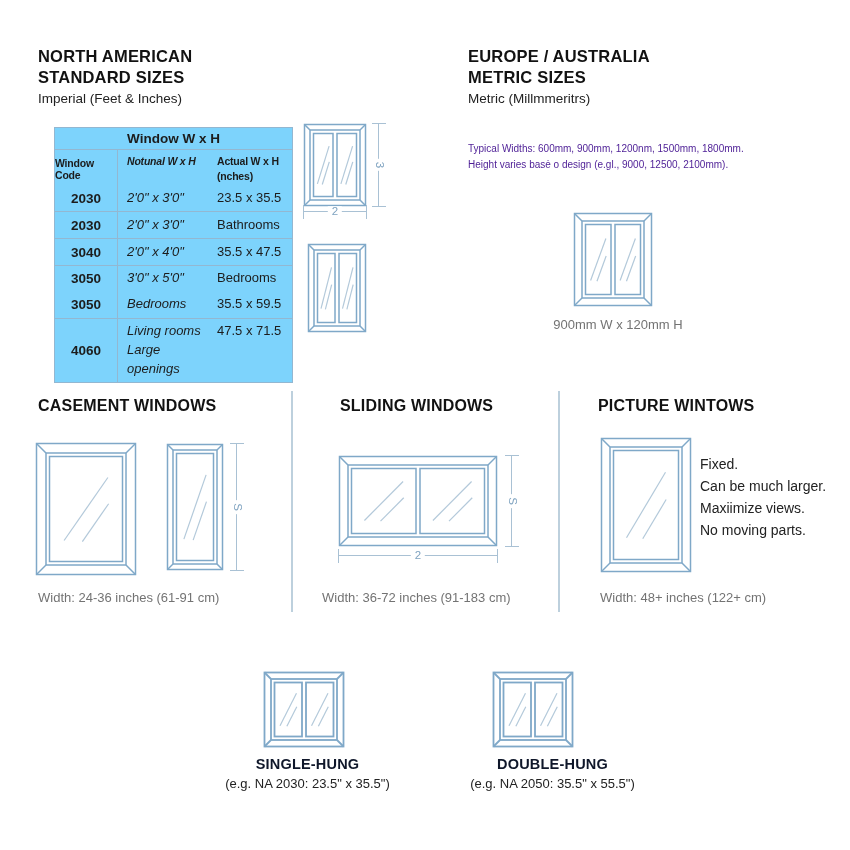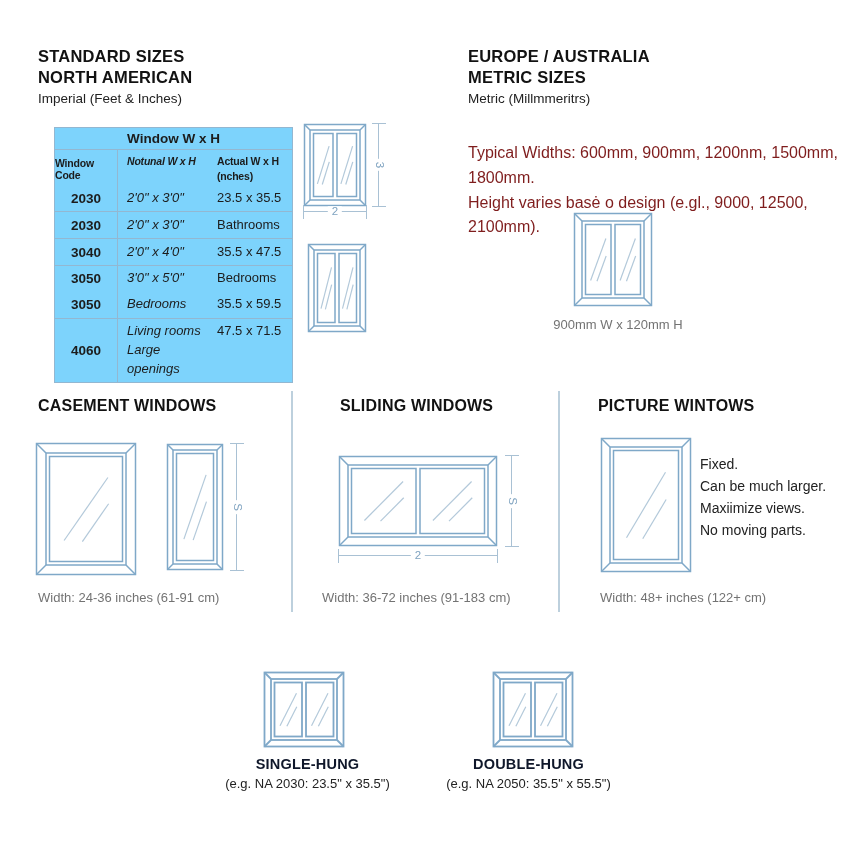--- a/index.html
+++ b/index.html
@@ -10,21 +10,21 @@
     --txt:#1c1c1c;
   }
   html,body{margin:0;padding:0;}
   body{
     width:850px;height:850px;background:#ffffff;position:relative;overflow:hidden;
     font-family:"Liberation Sans", sans-serif;color:var(--txt);
   }
   .abs{position:absolute;}
   .sec-title{font-size:16.5px;font-weight:bold;line-height:21px;letter-spacing:.2px;color:#121212;}
   .sub{font-size:13.5px;color:#222;}
-  .body-text{font-size:16px;line-height:1.55;color:#7f1d1d;}
+  .body-text{font-size:10px;line-height:1.55;color:#4c1d95;}
   .mid-head{font-size:16px;font-weight:bold;letter-spacing:.2px;color:#121212;}
   .caption{font-size:13px;color:#737373;}
   .center{text-align:center;}
   .divider{width:2px;background:#bdd0dd;}
 
   
   .size-table{border:1.5px solid var(--tbl);font-size:13px;background:#7dd3fc;margin-left:16px;}
   .t-title{border-bottom:1.5px solid var(--tbl);text-align:center;font-weight:bold;font-size:13.5px;padding:3px 0;}
   .t-row{display:flex;align-items:stretch;}
   .t-row.rule{border-bottom:1.5px solid var(--tbl);}
@@ -50,22 +50,22 @@
   .hdim .lb{position:absolute;left:50%;top:7px;transform:translate(-50%,-50%);background:#fff;font-size:11.5px;color:#7fa3c0;padding:0 4px;line-height:1;}
 
   .note{font-size:14px;line-height:22px;color:#222;}
   .hung-label{font-weight:bold;font-size:14.5px;letter-spacing:.2px;color:#0f172a;}
   .hung-example{font-size:13px;margin-top:4px;color:#222;}
 </style>
 </head>
 <body>
 
 <div class="abs sec-title" style="left:38px;top:46px;">
+  <div>NORTH AMERICAN</div>
   <div>STANDARD SIZES</div>
-  <div>NORTH AMERICAN</div>
 </div>
 <div class="abs sub" style="left:38px;top:91px;">Imperial (Feet &amp; Inches)</div>
 
 <div class="abs size-table" style="left:38px;top:127px;width:237px;">
   <div class="t-title">Window W x H</div>
   <div class="t-row t-head">
     <div class="c1">Window Code</div>
     <div class="c2 h2c">Notunal W x H</div>
     <div class="c3 h2c">Actual W x H (nches)</div>
   </div>
@@ -278,16 +278,16 @@
       <line x1="17" y1="54.7" x2="33.5" y2="22.3" stroke="#b3c9da" stroke-width="1.2"></line>
       <line x1="23.875" y1="55.24" x2="33.775" y2="35.800000000000004" stroke="#b3c9da" stroke-width="1.2"></line>
       <line x1="48.5" y1="54.7" x2="65" y2="22.3" stroke="#b3c9da" stroke-width="1.2"></line>
       <line x1="55.375" y1="55.24" x2="65.275" y2="35.800000000000004" stroke="#b3c9da" stroke-width="1.2"></line>
     </svg></div>
 
 <div class="abs center" style="left:215px;top:756px;width:185px;">
   <div class="hung-label">SINGLE-HUNG</div>
   <div class="hung-example">(e.g. NA 2030: 23.5" x 35.5")</div>
 </div>
-<div class="abs center" style="left:436px;top:756px;width:185px;">
+<div class="abs center" style="left:460px;top:756px;width:185px;">
   <div class="hung-label">DOUBLE-HUNG</div>
   <div class="hung-example">(e.g. NA 2050: 35.5" x 55.5")</div>
 </div>
 
 </body></html>

